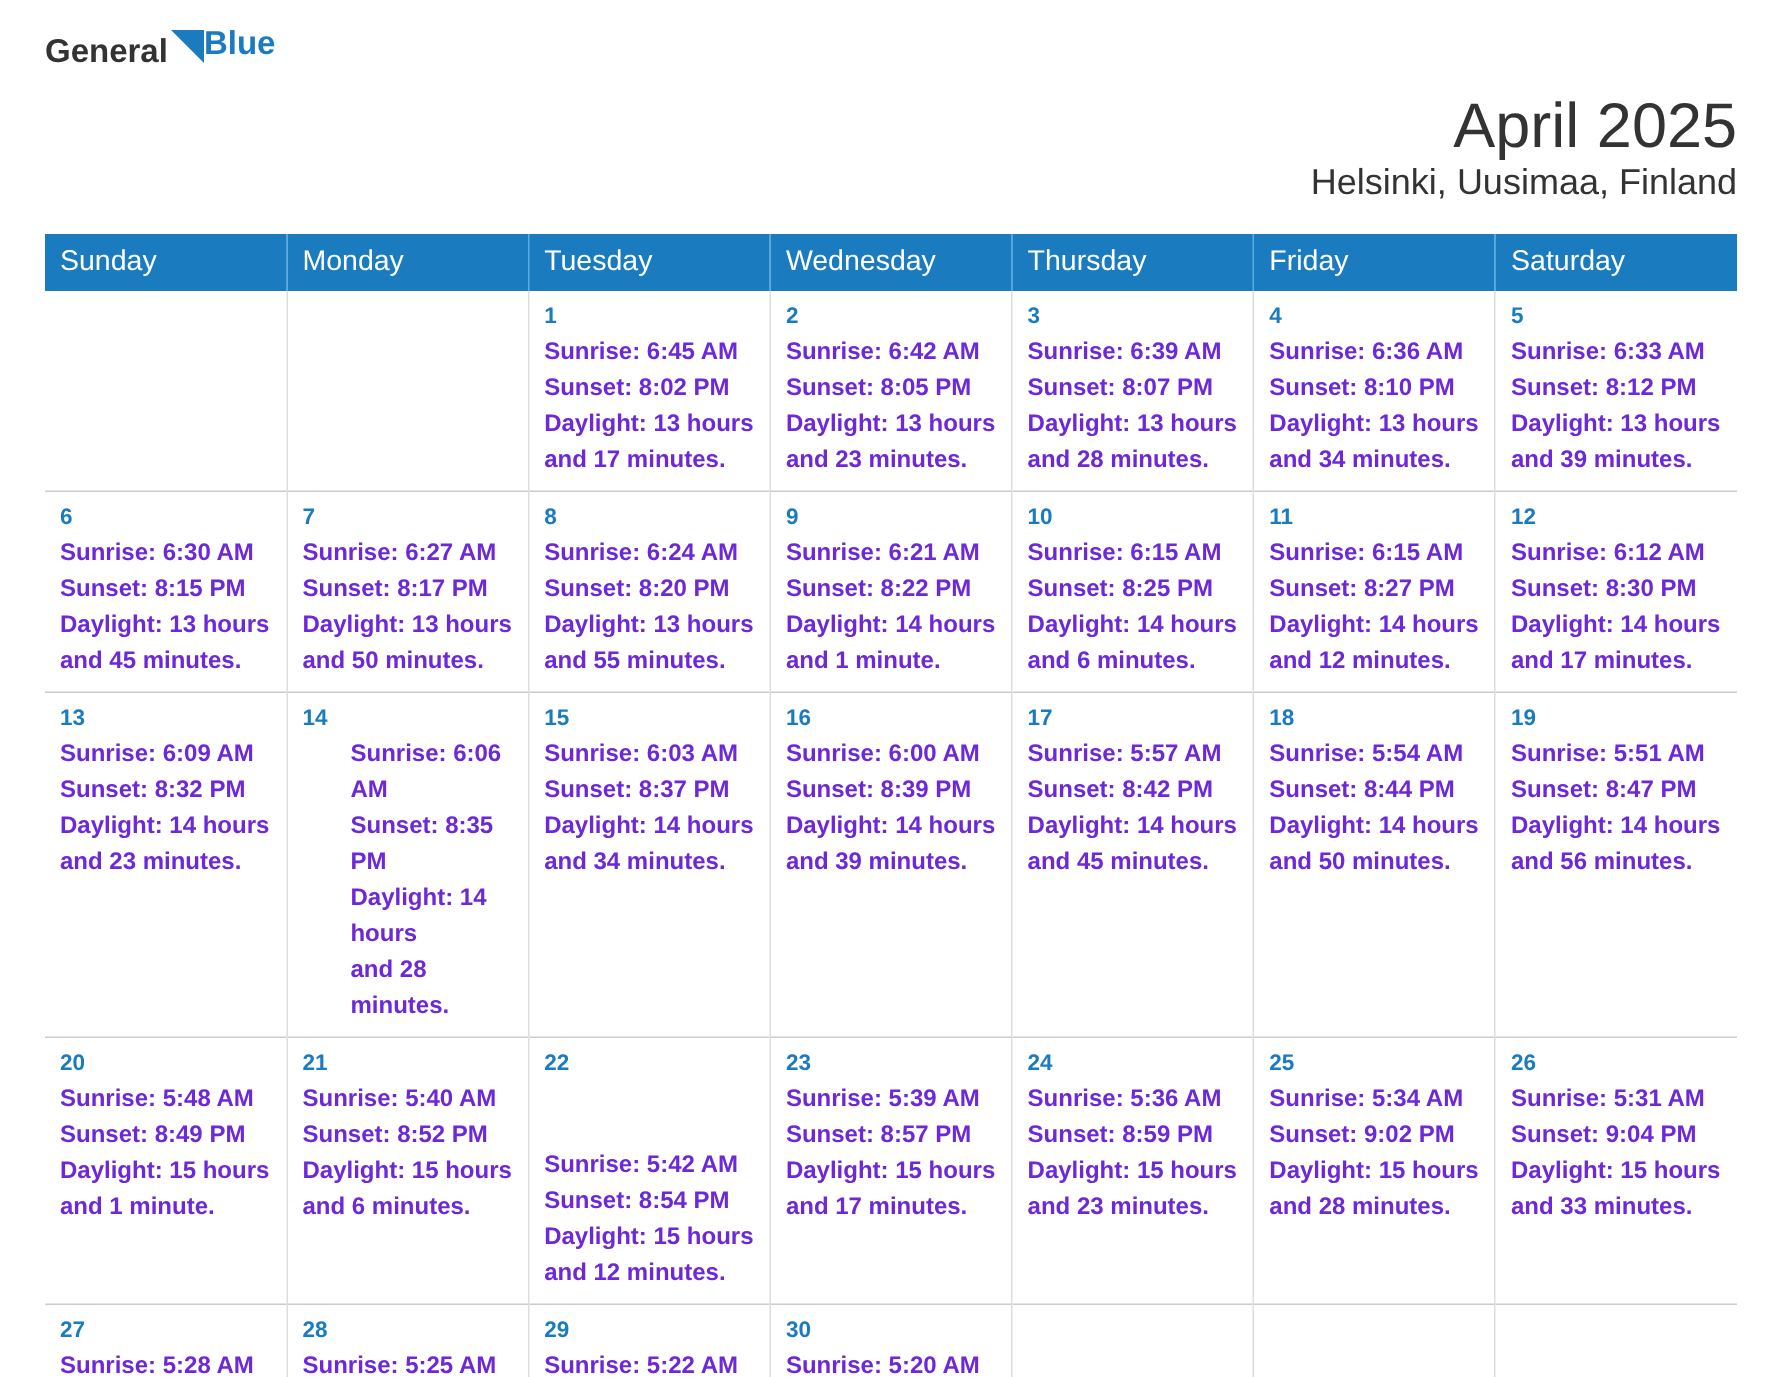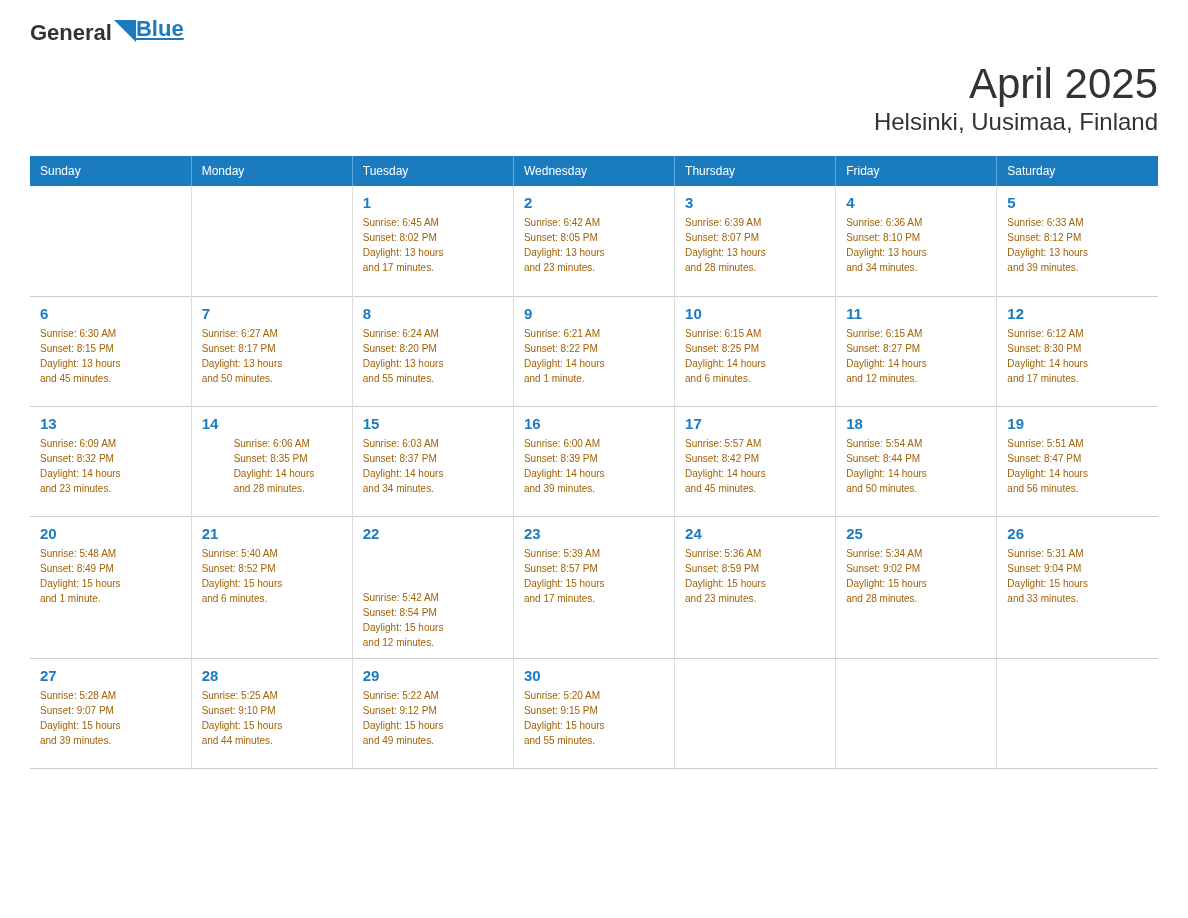--- a/index.html
+++ b/index.html
@@ -52,21 +52,21 @@
     table {
       width: 100%;
       border-collapse: collapse;
     }
     thead tr {
       background-color: #1a7bbf;
     }
     thead th {
       color: #fff;
       padding: 8px 10px;
-      font-size: 12px;
+      font-size: 19px;
       font-weight: normal;
       text-align: left;
       border-right: 1px solid #5aaade;
     }
     thead th:last-child {
       border-right: none;
     }
     tbody tr {
       border-bottom: 1px solid #ccc;
     }
@@ -83,42 +83,43 @@
       border-right: none;
     }
     .day-number {
       font-size: 15px;
       font-weight: bold;
       color: #1a7bbf;
       display: block;
       margin-bottom: 4px;
     }
     .day-info {
-      font-size: 10px;
-      color: #a16207;
+      font-size: 16px;
+      color: #6d28d9;
       line-height: 1.5;
+      font-weight: bold;
     }
     .empty-cell {
       background: #fff;
     }
   </style>
 </head>
 <body>
 
 <div class="header">
   <div class="logo-wrapper">
     <div class="logo-row">
       <span class="logo-text-general">General</span>
       <div style="position:relative;display:inline-block;margin-left:2px;">
         <svg width="22" height="22" viewBox="0 0 22 22">
           <polygon points="0,0 22,0 22,22" fill="#1a7bbf"></polygon>
         </svg>
       </div>
     </div>
-    <span class="logo-text-blue" style="margin-top:-4px;text-decoration:underline;">Blue</span>
+    <span class="logo-text-blue" style="margin-top:-4px;">Blue</span>
   </div>
   <div class="title-block">
     <h1>April 2025</h1>
     <h2>Helsinki, Uusimaa, Finland</h2>
   </div>
 </div>
 
 <table>
   <thead>
     <tr>

